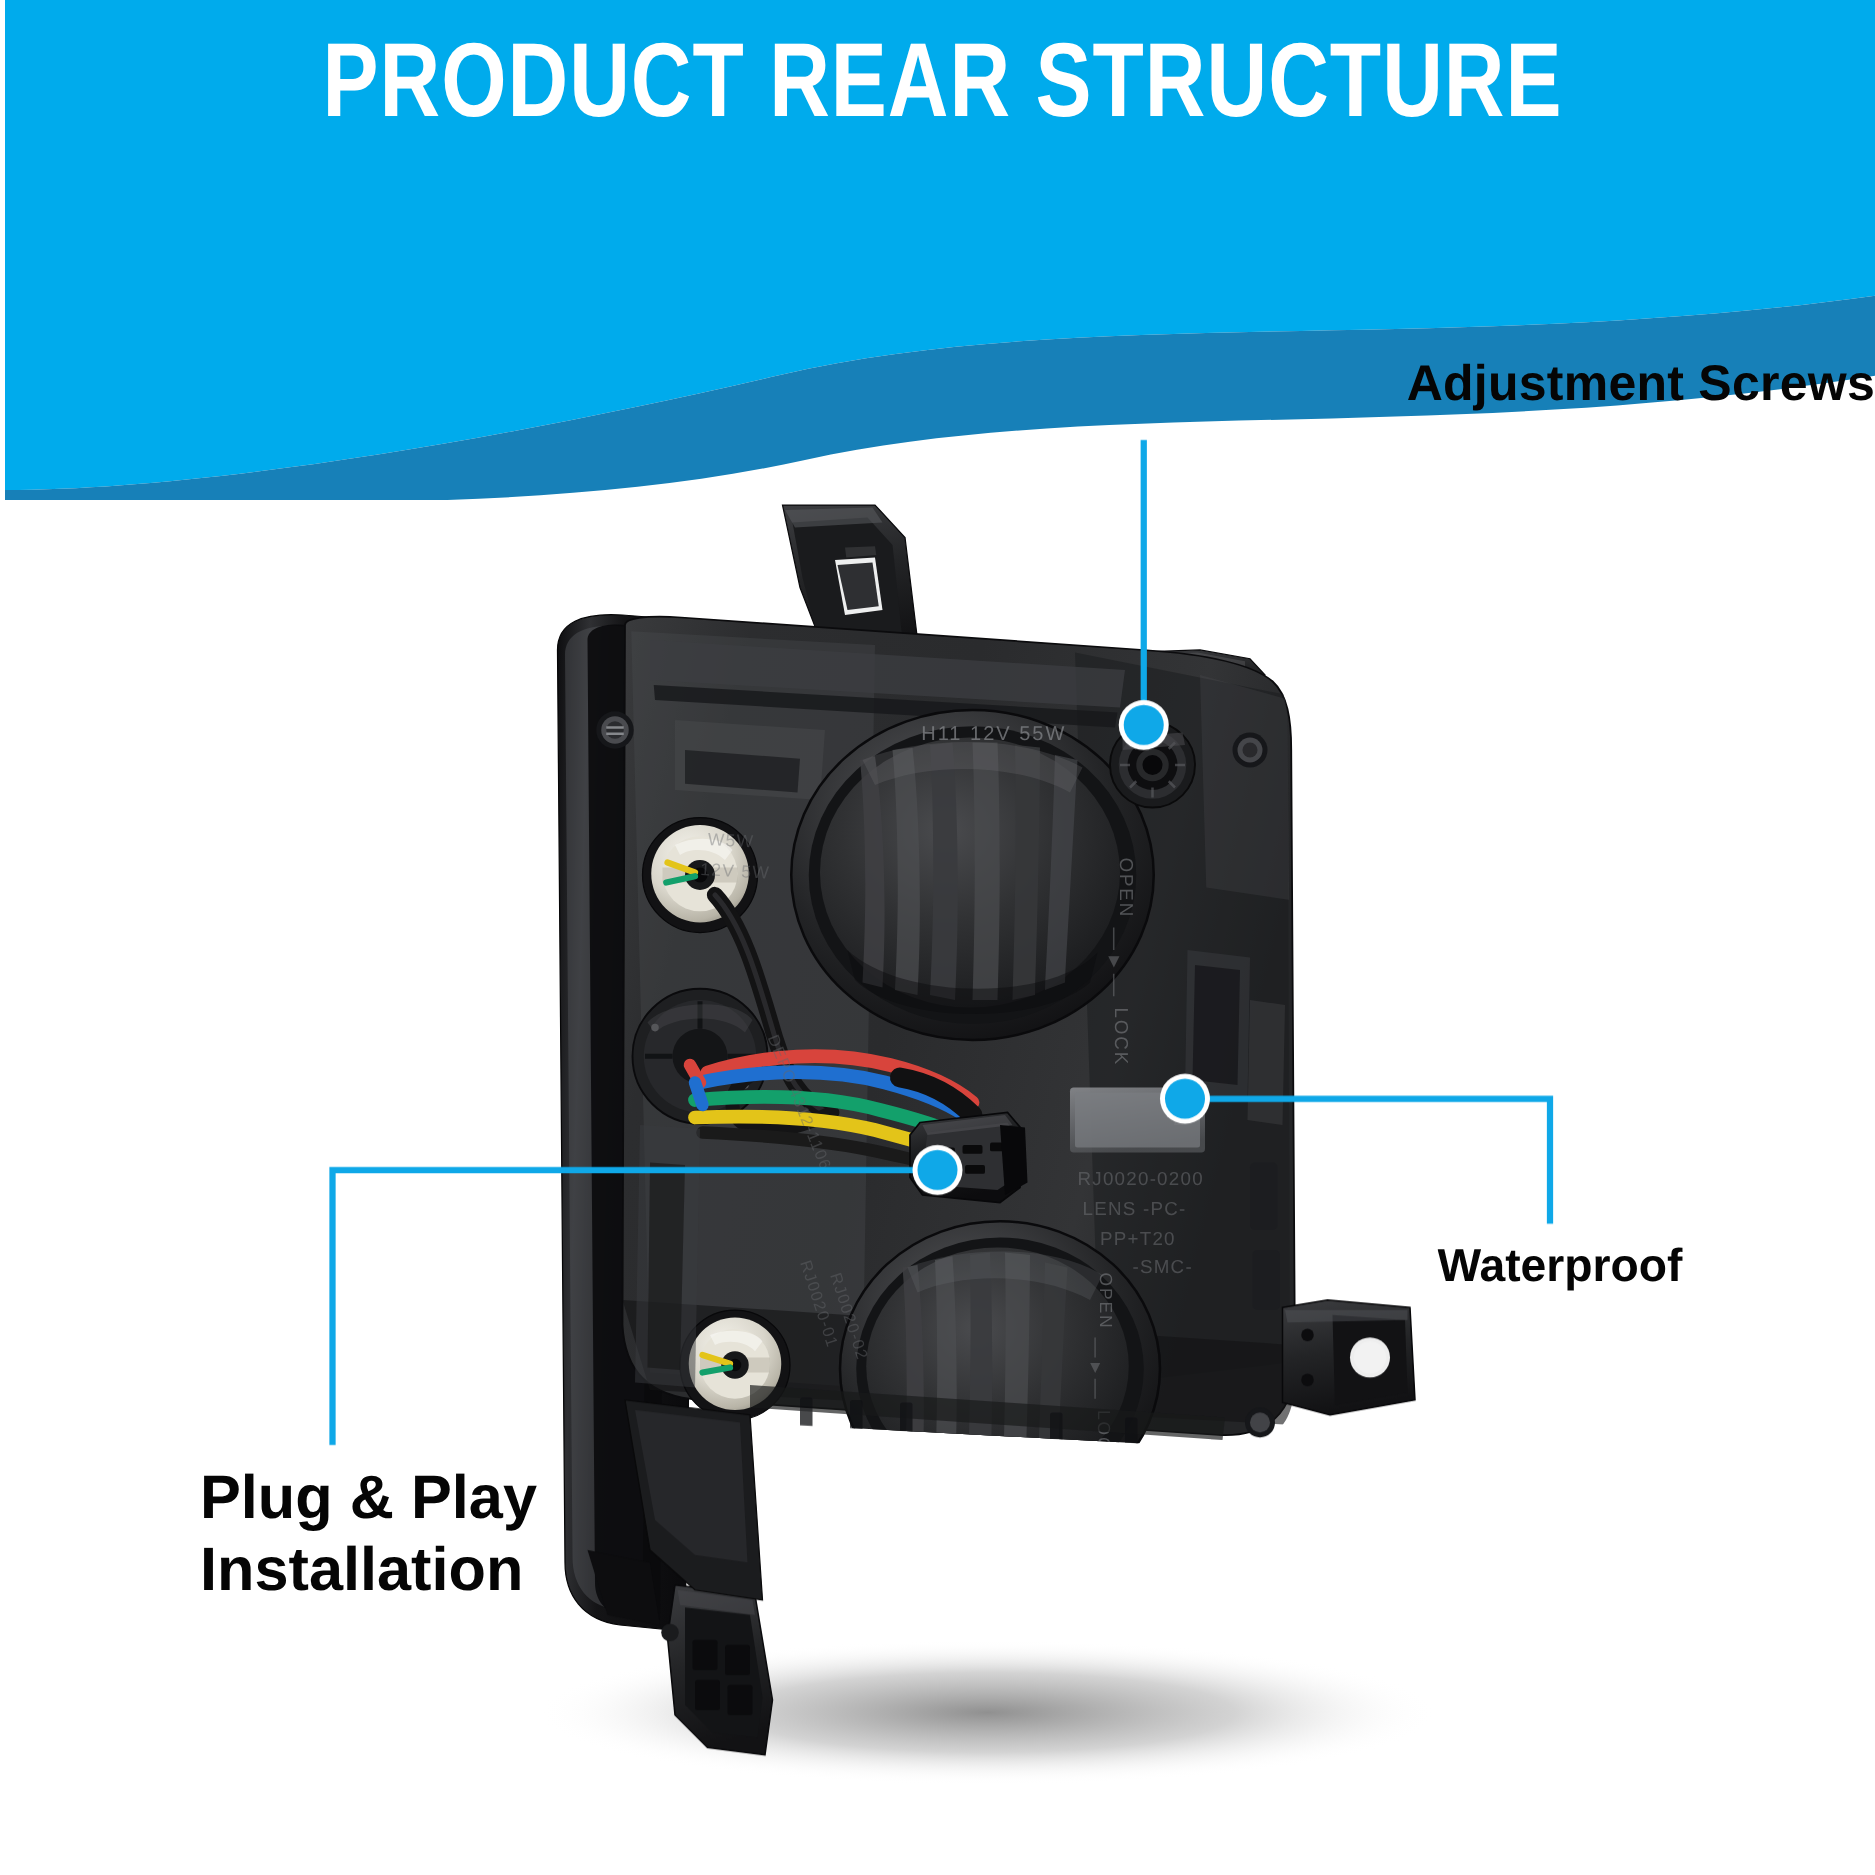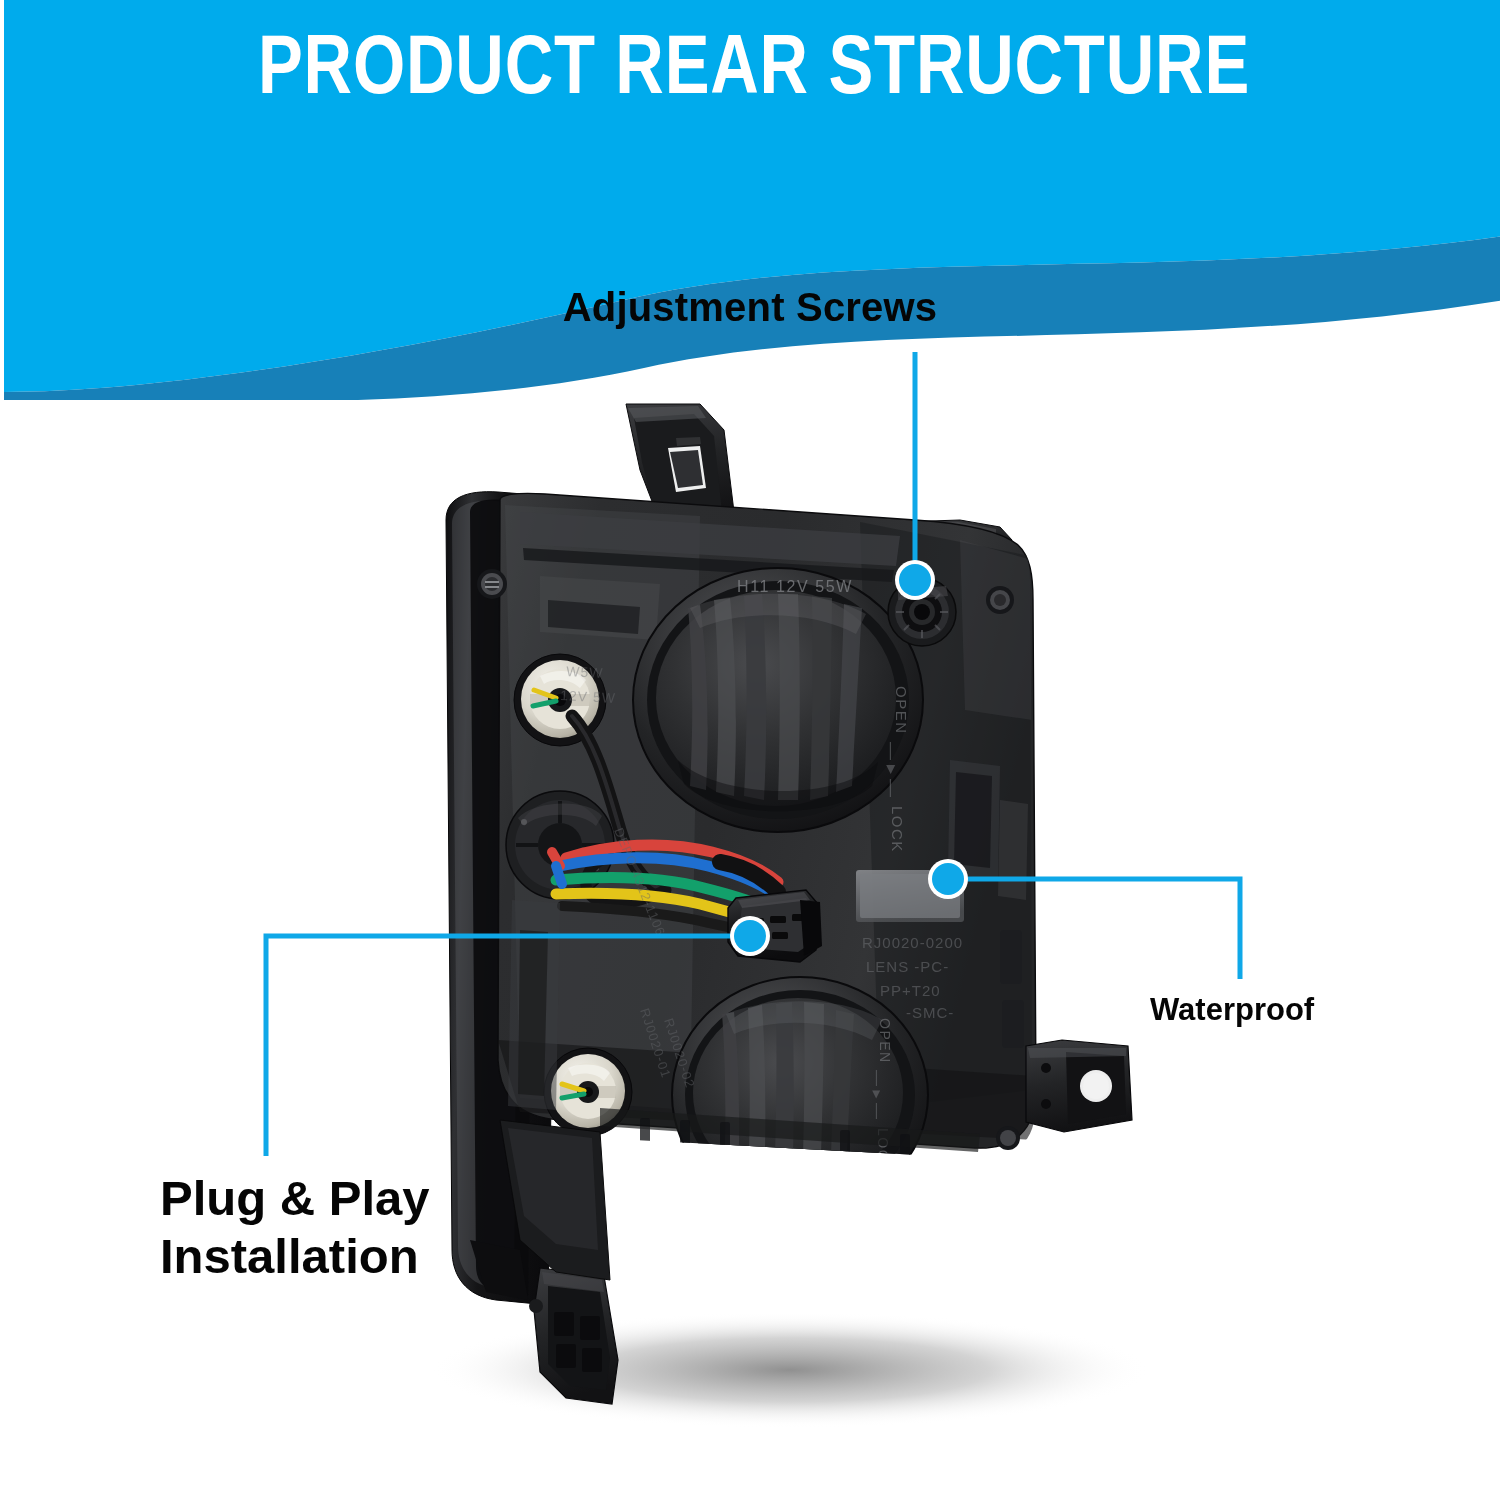--- a/index.html
+++ b/index.html
@@ -30,22 +30,22 @@
   }
 
   
   .callout-label{
     position:absolute;
     color:#050505;
     font-family:"Liberation Sans",sans-serif;
     font-weight:bold;
     white-space:pre-line;
   }
-  #label-adjustment-screws{left:0;top:285px;width:1500px;text-align:center;font-size:40px;letter-spacing:0.2px;}
-  #label-waterproof{left:1150px;top:992px;font-size:31px;}
+  #label-adjustment-screws{left:0;top:285px;width:1500px;text-align:right;font-size:40px;letter-spacing:0.2px;}
+  #label-waterproof{left:1150px;top:992px;font-size:37px;}
   #label-plug-play{left:160px;top:1170px;font-size:49px;line-height:1.18;}
 
   .leader-layer{position:absolute;left:0;top:0;width:1500px;height:1500px;pointer-events:none;}
 </style>
 </head>
 <body>
 
 <div id="stage">
 
   <div class="banner">

